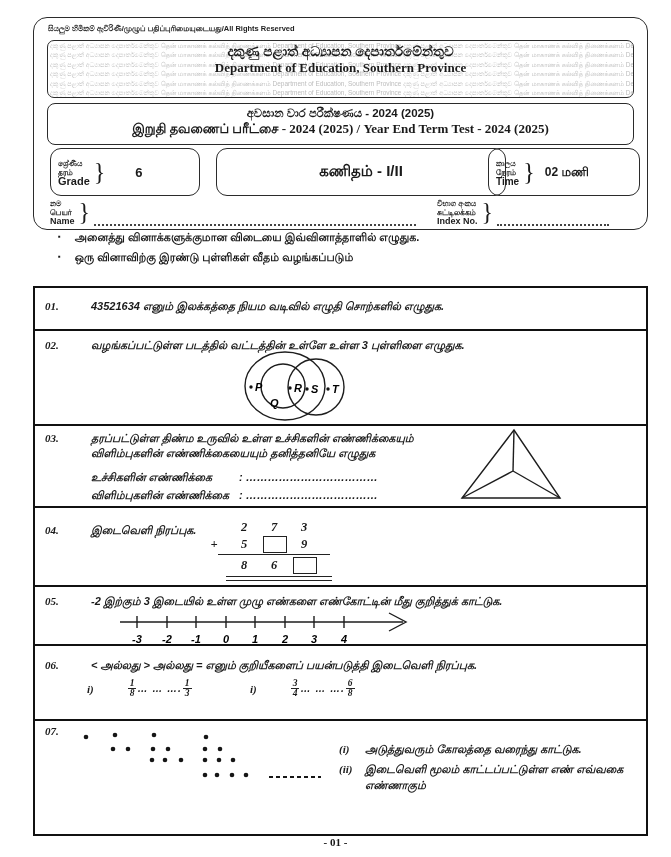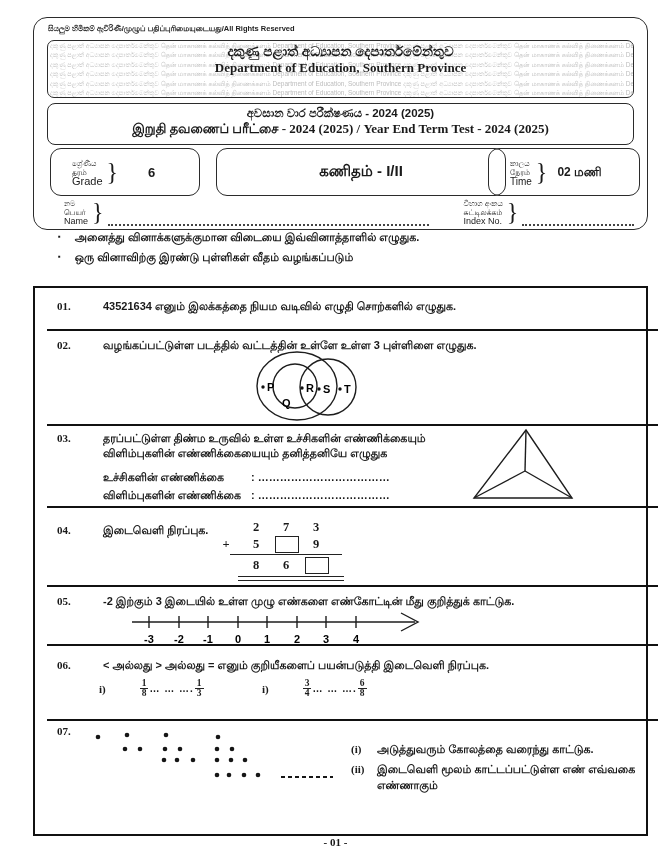--- a/index.html
+++ b/index.html
@@ -16,31 +16,31 @@
       white-space:nowrap;overflow:hidden;text-align:left;padding-left:2px;}
   .dept-lines{position:absolute;left:0;top:0;right:0;bottom:0;text-align:center;}
   .dept-si{font-size:13.5px;font-weight:700;margin-top:3px;}
   .dept-ta{font-size:12px;font-weight:700;margin-top:1px;}
   .dept-en{font-size:13px;font-weight:700;font-family:"Liberation Serif",serif;}
   .exam-box{position:absolute;left:13px;top:85px;width:585px;height:40px;border:1.3px solid #2b2b2b;
             border-radius:8px;text-align:center;}
   .exam-si{font-size:11.5px;font-weight:600;margin-top:3px;}
   .exam-ta{font-size:13px;font-weight:700;font-family:"Liberation Serif",serif;margin-top:1px;}
   .pill{position:absolute;border:1.5px solid #2b2b2b;border-radius:11px;display:flex;align-items:center;}
-  .lblstack{font-size:7.5px;font-weight:400;line-height:9px;padding-left:7px;white-space:nowrap;margin-left:14px;}
+  .lblstack{font-size:7.5px;font-weight:700;line-height:9px;padding-left:7px;white-space:nowrap;}
   .brace{font-size:24px;font-weight:300;margin:0 4px;transform:scaleY(1.05);font-family:"Liberation Serif",serif;}
   .pillval{font-weight:700;}
   .name-row{position:absolute;left:13px;top:180px;width:587px;height:28px;display:flex;align-items:flex-end;}
   .dotline{border-bottom:2px dotted #444;height:13px;}
   
   .instr-row{position:absolute;left:58px;font-size:11px;font-weight:600;text-align:right;}
   .instr-row .sq{font-size:8px;vertical-align:2px;margin-right:14px;}
   
   .qtable{position:absolute;left:33px;top:286px;width:611px;height:546px;border:2px solid #111;}
-  .qrow{position:absolute;left:12px;width:100%;border-bottom:2px solid #111;box-sizing:border-box;}
+  .qrow{position:absolute;left:0;width:100%;border-bottom:2px solid #111;box-sizing:border-box;font-style:italic;}
   .qrow.last{border-bottom:none;}
   .qno{position:absolute;left:10px;font-size:11px;font-weight:700;font-family:"Liberation Serif",serif;}
   .qtext{position:absolute;left:56px;font-size:11px;font-weight:600;white-space:nowrap;}
   .ansrow{position:absolute;left:56px;font-size:11px;font-weight:600;white-space:nowrap;}
   .anslabel{display:inline-block;width:148px;}
   
   .addgrid{position:absolute;left:185px;top:12px;width:130px;height:62px;
            font-family:"Liberation Serif",serif;font-weight:700;font-size:12.5px;}
   .addgrid span{position:absolute;width:20px;text-align:center;}
   .addbox{position:absolute;width:22px;height:15px;border:1.3px solid #222;background:#fff;}

